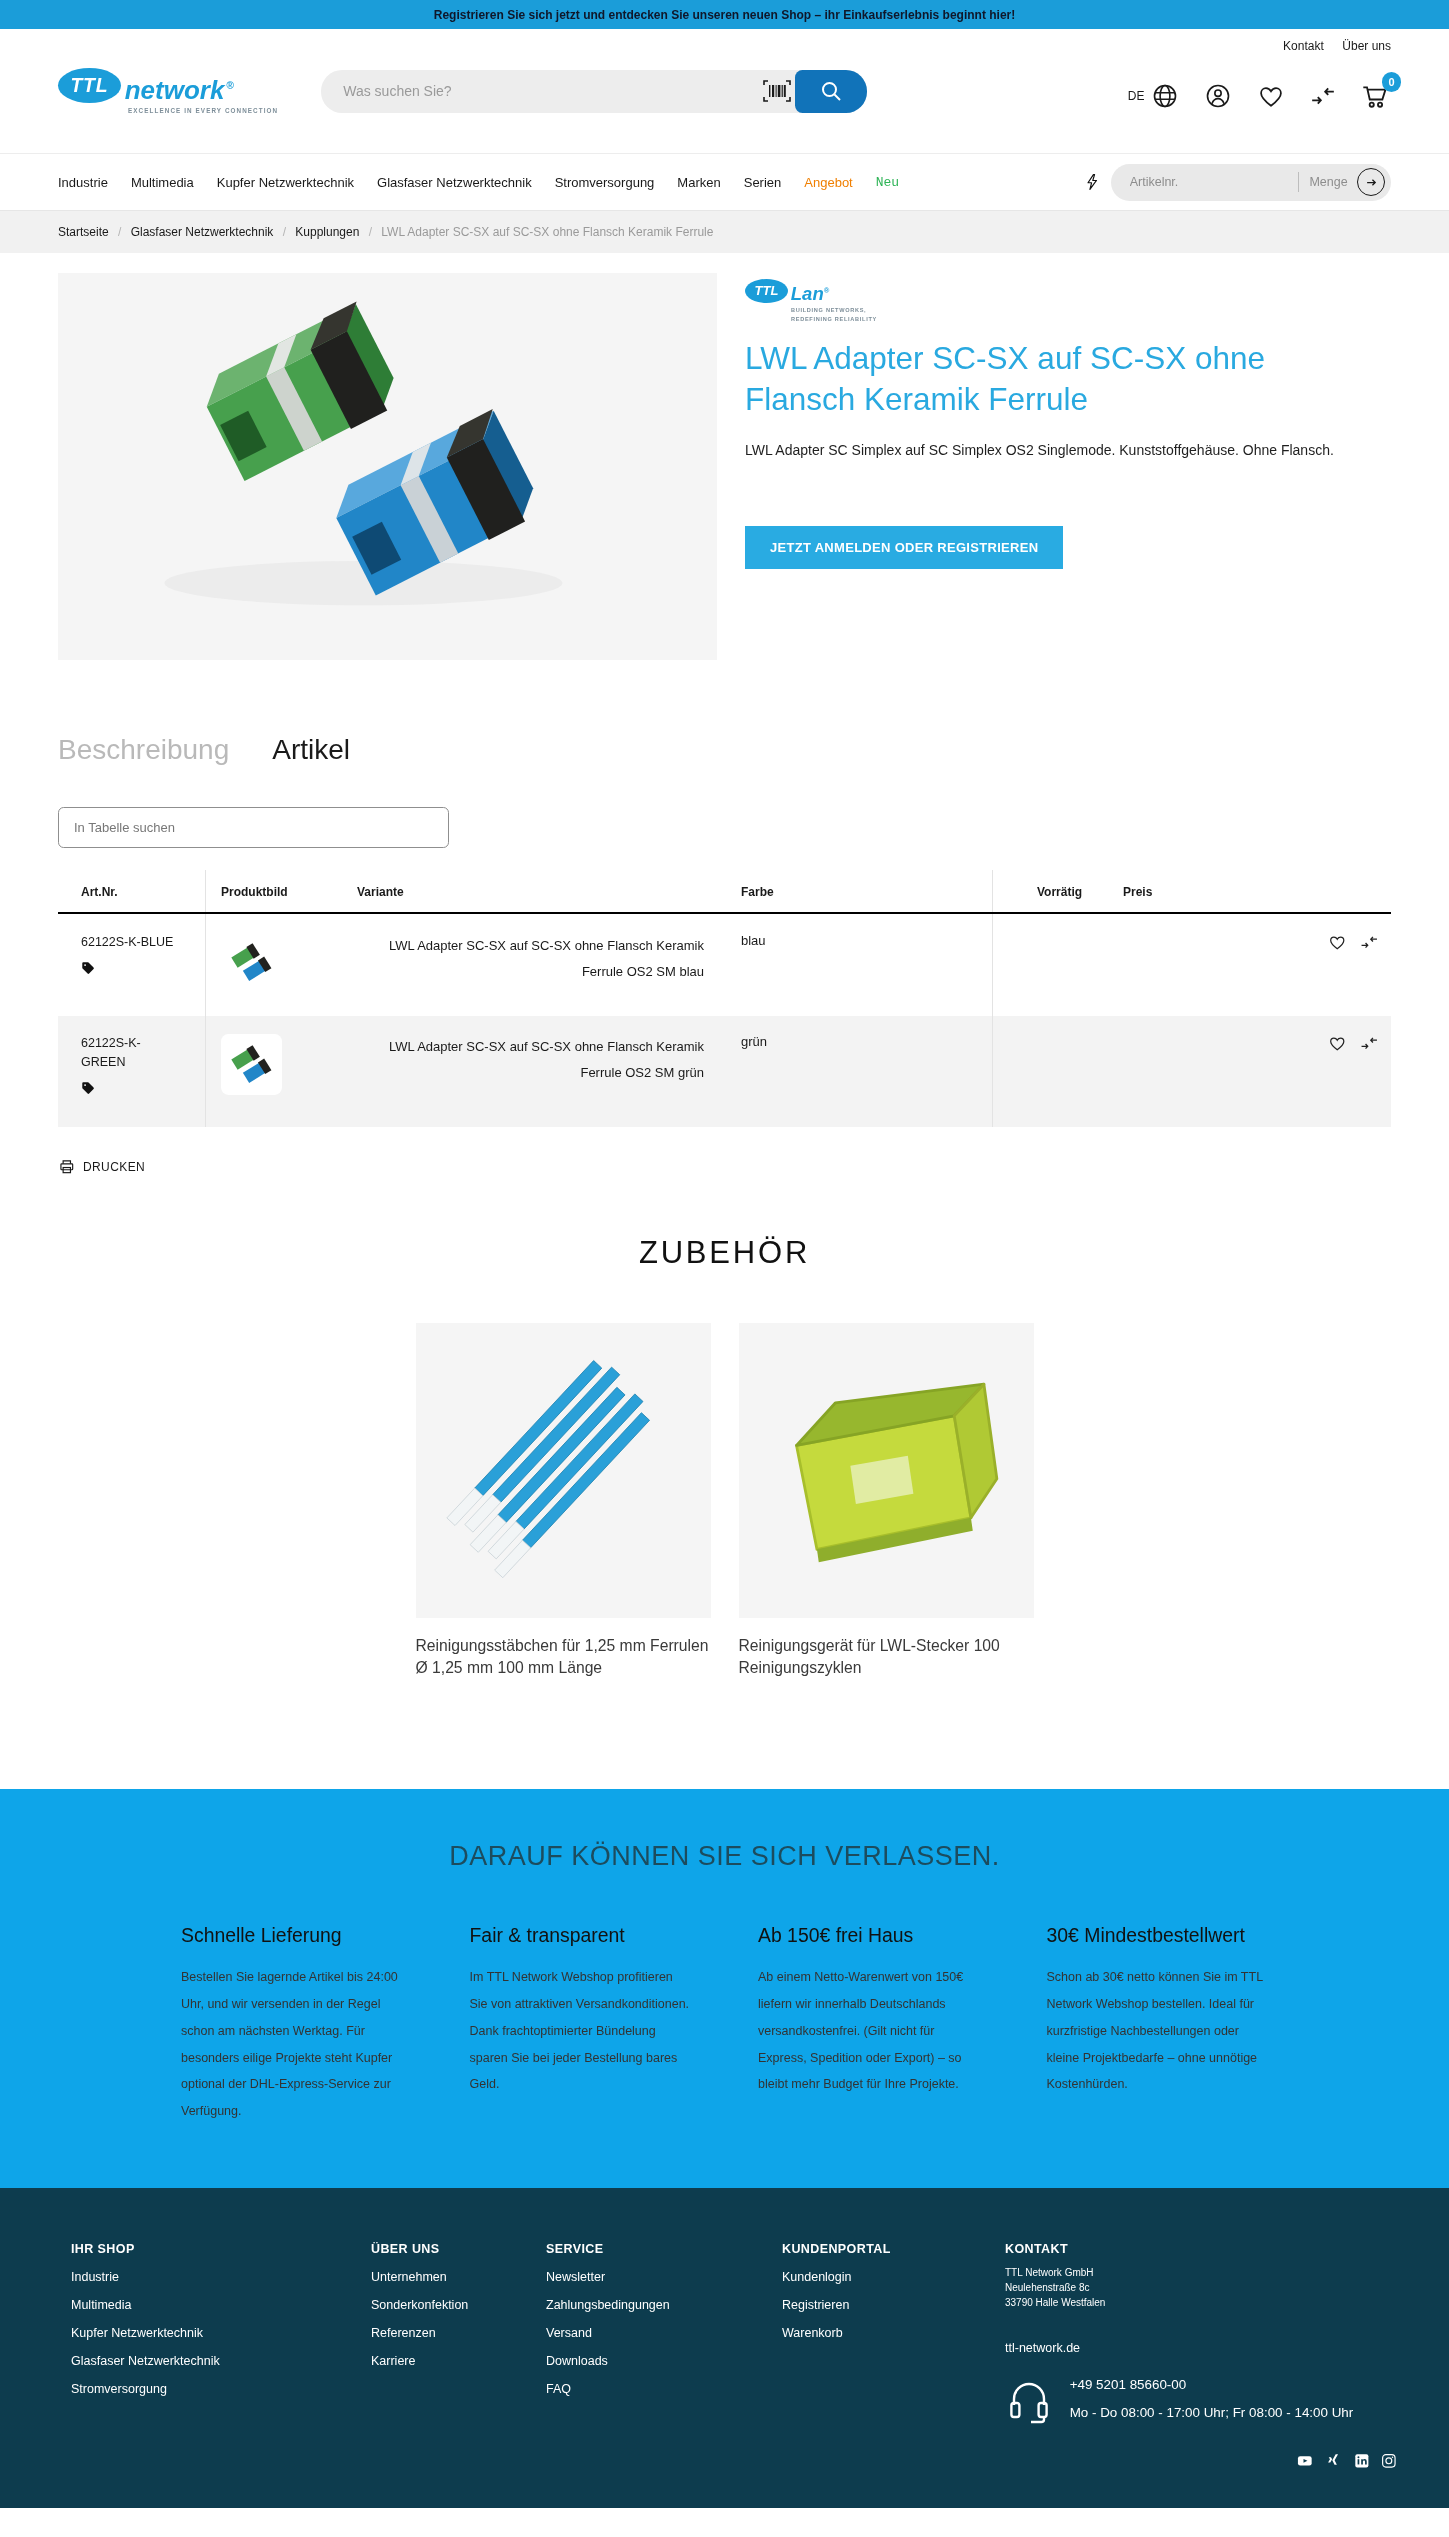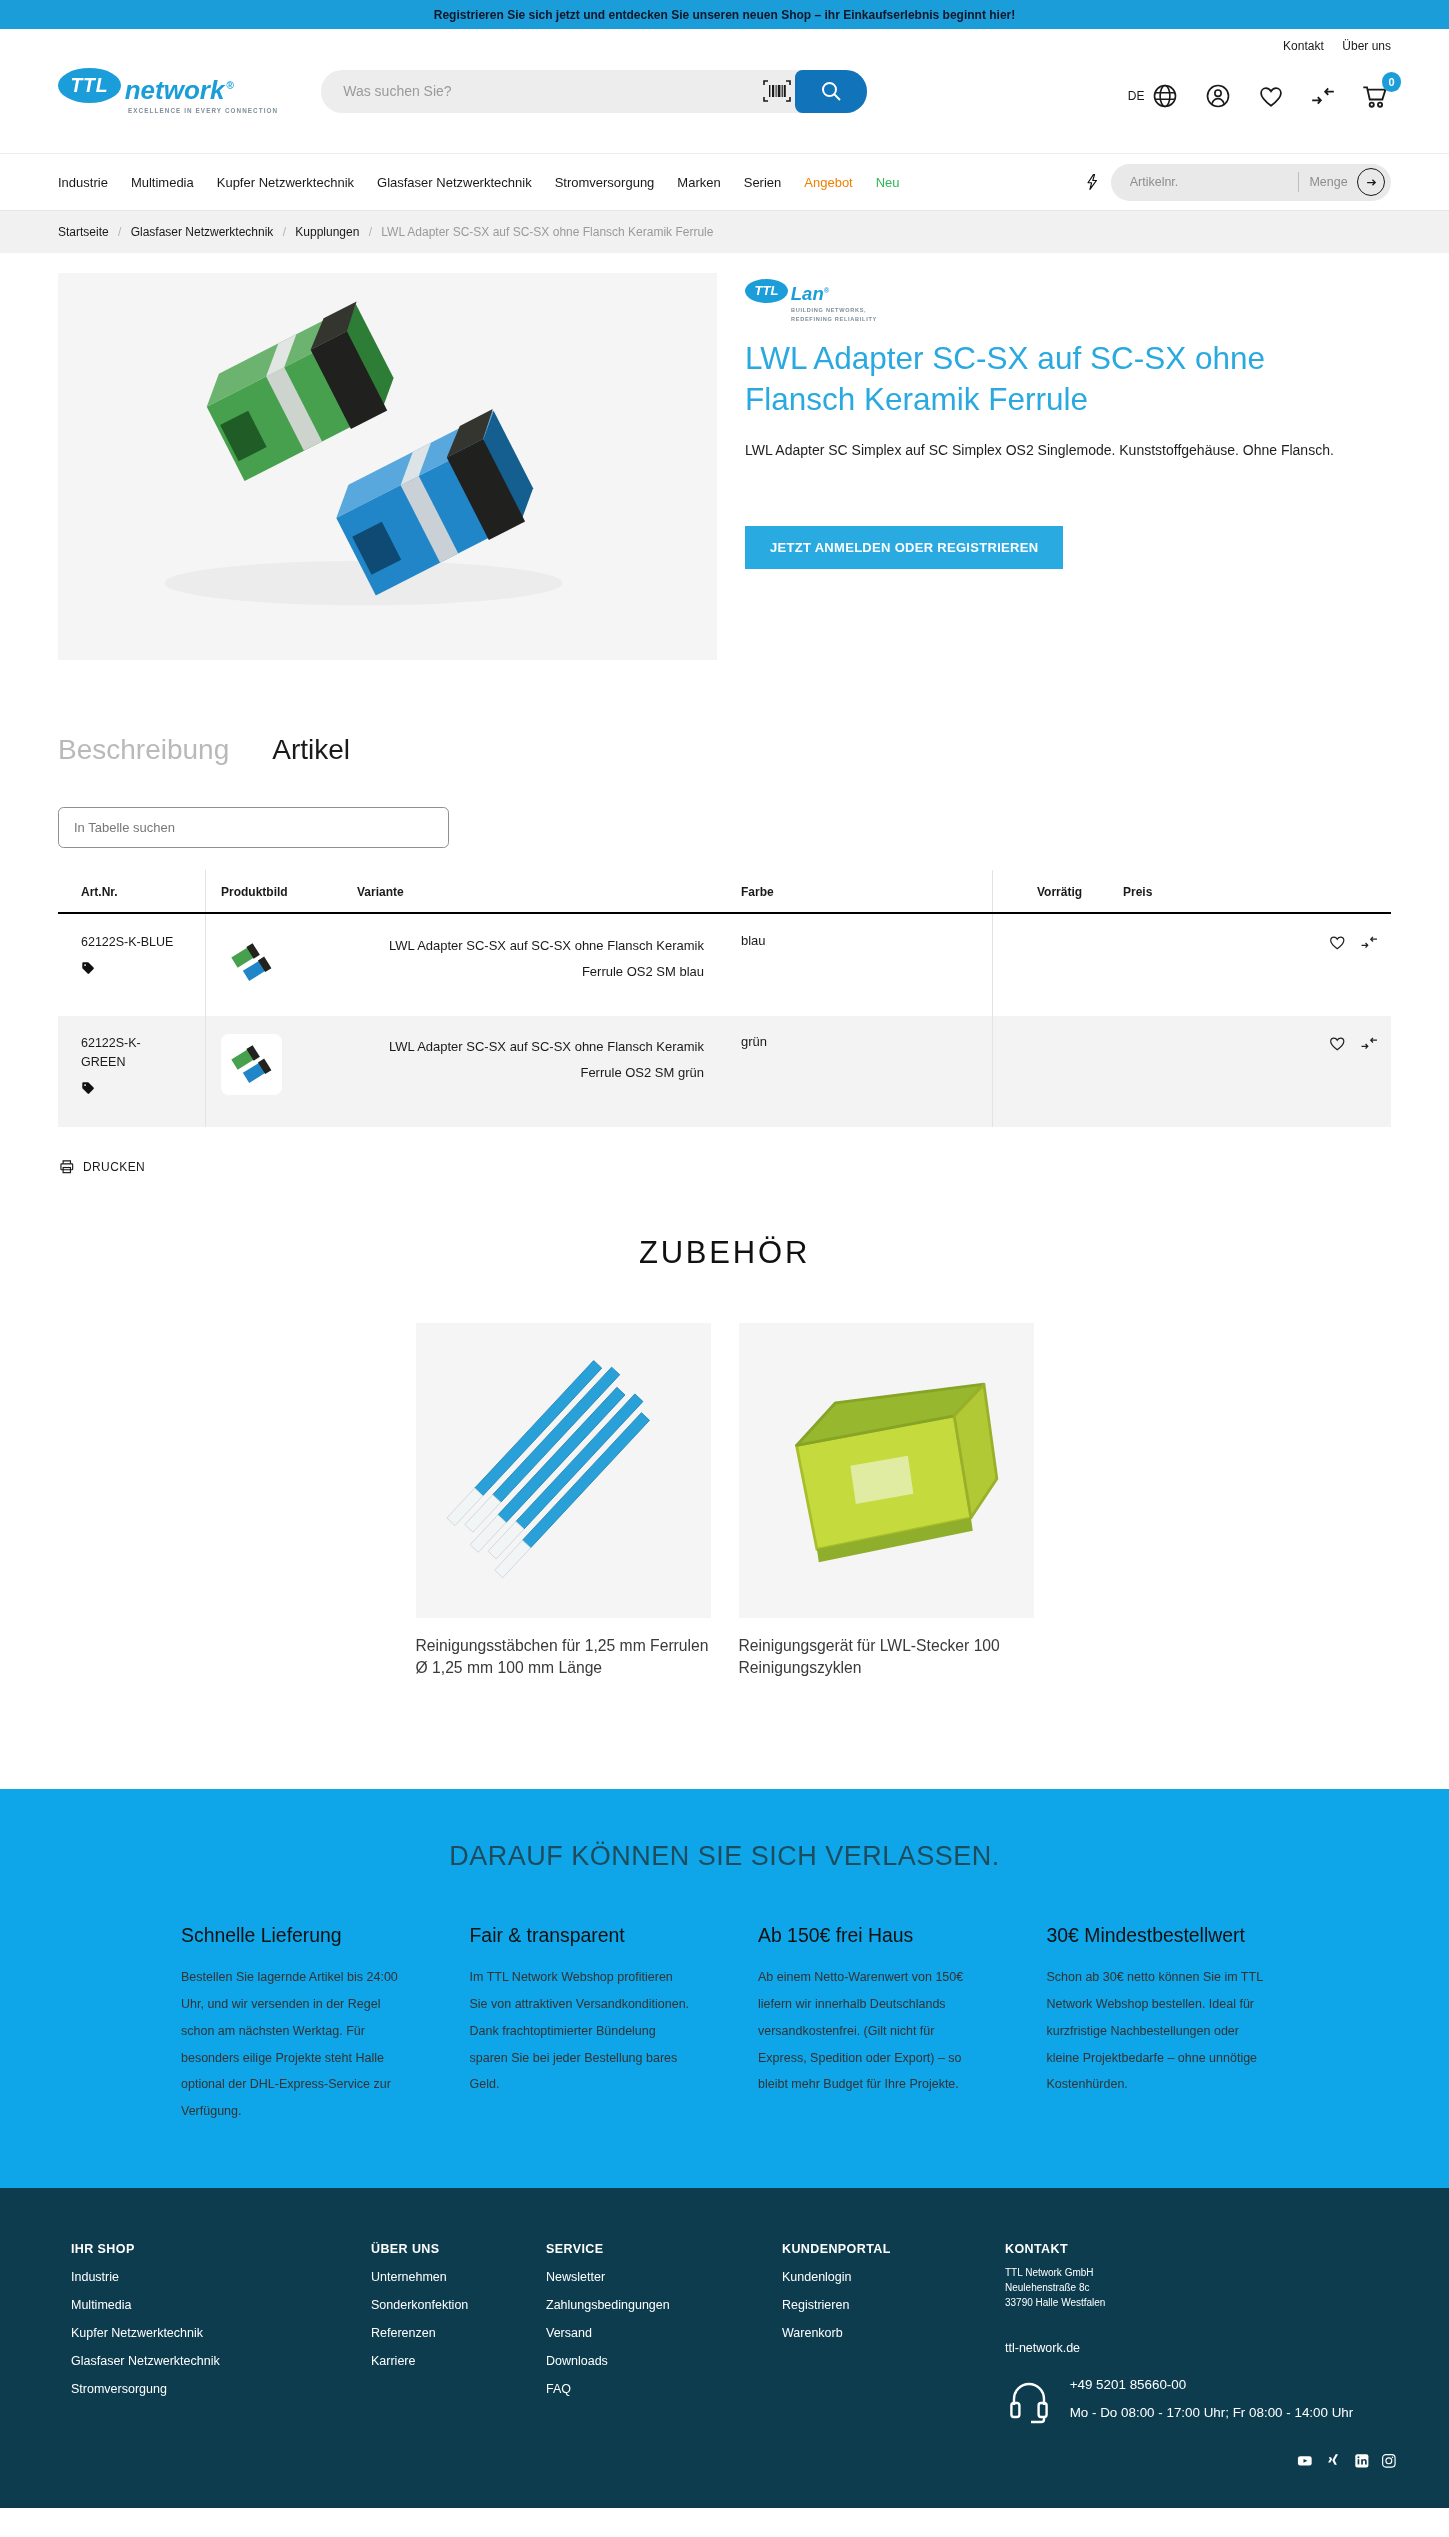--- a/index.html
+++ b/index.html
@@ -29,21 +29,21 @@
   .hdr-icons { margin-left:auto; display:flex; align-items:center; gap:25px; padding-top:9.3px; }
   .lang-sel { display:flex; align-items:center; gap:6.5px; font-size:12px; cursor:pointer; }
   .hicon { display:flex; cursor:pointer; position:relative; }
   .cart-badge { position:absolute; top:-9.3px; right:-10.2px; width:19.4px; height:19.4px; border-radius:50%; background:#1b9dd9; color:#fff; font-size:11px; font-weight:700; display:flex; align-items:center; justify-content:center; }
 
   
   .mainnav { border-bottom:0.9px solid #e6e6e6; }
   .mainnav-inner { height:56px; display:flex; align-items:center; padding:0 58px; gap:23px; }
   .nav-link { font-size:13px; white-space:nowrap; cursor:pointer; }
   .nav-link.angebot { color:#f07f00; }
-  .nav-link.neu { color:#2fb457; }
+  .nav-link.neu { color:#2fb457;font-family:Liberation Mono, monospace; }
   .quickorder { margin-left:auto; display:flex; align-items:center; gap:9.3px; }
   .qo-pill { background:#e9e9e9; border-radius:18.5px; height:37px; display:flex; align-items:center; padding:0 5.6px 0 16.7px; width:280px; }
   .qo-pill input { border:none; background:transparent; font-size:12.5px; color:#333; min-width:0; }
   .qo-pill input::placeholder { color:#8d8d8d; }
   .qo-art { flex:1; }
   .qo-div { width:0.9px; height:20.4px; background:#bdbdbd; }
   .qo-menge { width:59px; padding-left:11px; }
   .qo-btn { width:28px; height:28px; border-radius:50%; border:1.9px solid #1a1a1a; background:transparent; display:flex; align-items:center; justify-content:center; cursor:pointer; flex:none; }
 
   
@@ -450,21 +450,21 @@
         <div class="card-name">Reinigungsgerät für LWL-Stecker 100 Reinigungszyklen</div>
       </div>
     </div>
   </main>
 
   <section class="usp">
     <h2>DARAUF KÖNNEN SIE SICH VERLASSEN.</h2>
     <div class="usp-cols">
       <div class="usp-col">
         <h3>Schnelle Lieferung</h3>
-        <p>Bestellen Sie lagernde Artikel bis 24:00 Uhr, und wir versenden in der Regel schon am nächsten Werktag. Für besonders eilige Projekte steht Halle optional der DHL-Express-Service zur Verfügung.</p>
+        <p>Bestellen Sie lagernde Artikel bis 24:00 Uhr, und wir versenden in der Regel schon am nächsten Werktag. Für besonders eilige Projekte steht Kupfer optional der DHL-Express-Service zur Verfügung.</p>
       </div>
       <div class="usp-col">
         <h3>Fair &amp; transparent</h3>
         <p>Im TTL Network Webshop profitieren Sie von attraktiven Versandkonditionen. Dank frachtoptimierter Bündelung sparen Sie bei jeder Bestellung bares Geld.</p>
       </div>
       <div class="usp-col">
         <h3>Ab 150€ frei Haus</h3>
         <p>Ab einem Netto-Warenwert von 150€ liefern wir innerhalb Deutschlands versandkostenfrei. (Gilt nicht für Express, Spedition oder Export) – so bleibt mehr Budget für Ihre Projekte.</p>
       </div>
       <div class="usp-col">

